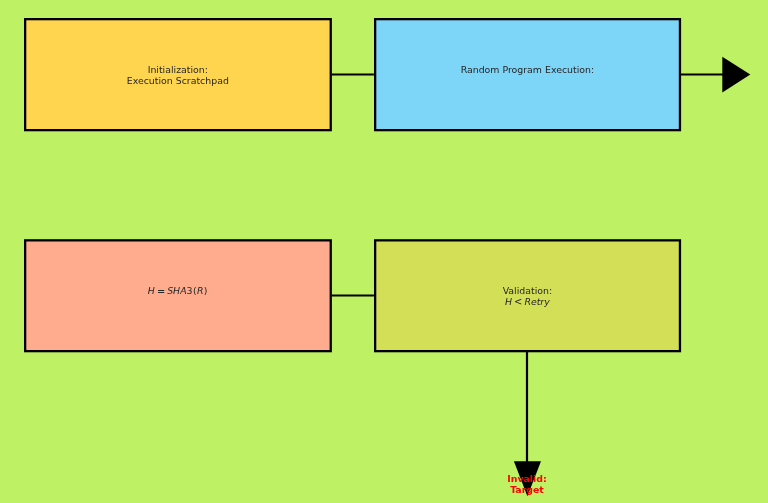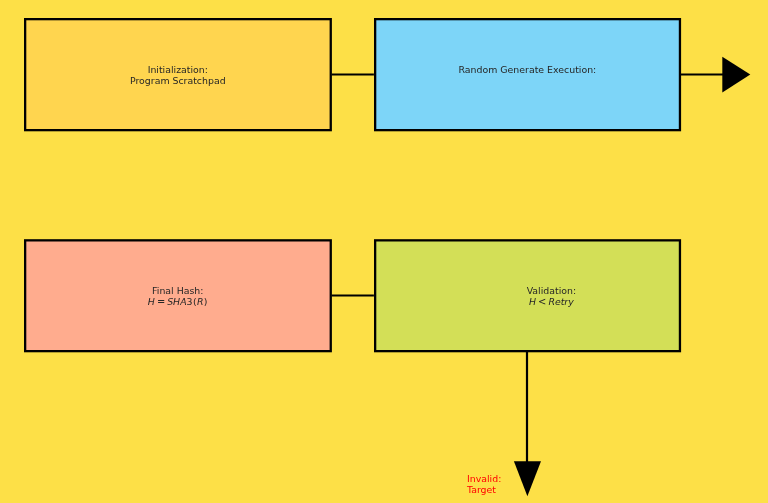--- a/index.html
+++ b/index.html
@@ -1,24 +1,24 @@
 <!DOCTYPE html>
 <html><head>
 <meta charset="utf-8">
 <style>
   html,body{margin:0;padding:0;}
   body{width:768px;height:503px;background:#ffffff;font-family:"DejaVu Sans",sans-serif;overflow:hidden;}
-  #stage{position:relative;width:768px;height:503px;background:#fde047;}
+  #stage{position:relative;width:768px;height:503px;background:#bef264;}
   #shapes{position:absolute;left:0;top:0;width:768px;height:503px;}
   .nodetext{position:absolute;text-align:center;font-size:9.4px;line-height:10.2px;color:#262626;white-space:nowrap;}
   .mathline i{font-style:italic;}
   .mathline .op{padding:0 2.0px;font-style:normal;position:relative;top:0.15px;font-size:9.9px;}
   .mathline .up{font-style:normal;}
   .mathline .paren{font-style:normal;padding:0 0.35px;}
-  .edgelabel{position:absolute;color:#ff0000;font-size:9.4px;line-height:11.1px;text-align:left;white-space:nowrap;}
+  .edgelabel{position:absolute;color:#ff0000;font-size:9.4px;line-height:11.1px;text-align:center;white-space:nowrap;font-weight:bold;}
 </style>
 </head>
 <body>
 
 <div id="stage">
 
   <svg id="shapes" viewBox="0 0 768 503">
     <rect x="25.15" y="19.15" width="305.6" height="111.0" fill="#ffd54f" stroke="#000000" stroke-width="2.3"></rect>
     <rect x="375.15" y="19.15" width="304.8" height="111.0" fill="#7dd5f8" stroke="#000000" stroke-width="2.3"></rect>
     <rect x="25.15" y="240.35" width="305.6" height="110.8" fill="#ffac8e" stroke="#000000" stroke-width="2.3"></rect>
@@ -28,33 +28,32 @@
     <line x1="331.5" y1="295.5" x2="373.9" y2="295.5" stroke="#000000" stroke-width="2.2"></line>
     <line x1="680.7" y1="74.5" x2="723.5" y2="74.5" stroke="#000000" stroke-width="2.2"></line>
     <line x1="527.0" y1="350.9" x2="527.0" y2="462.5" stroke="#000000" stroke-width="2.2"></line>
 
     <polygon points="722.3,56.7 750.3,74.6 722.3,92.5" fill="#000000"></polygon>
     <polygon points="513.9,461.2 541.0,461.2 527.4,496.2" fill="#000000"></polygon>
   </svg>
 
   <div class="nodetext" style="left:24px;top:65.4px;width:307.6px;">
     <div>Initialization:</div>
-    <div>Program Scratchpad</div>
+    <div>Execution Scratchpad</div>
   </div>
 
   <div class="nodetext" style="left:374px;top:65.4px;width:306.8px;">
-    <div>Random Generate Execution:</div>
+    <div>Random Program Execution:</div>
   </div>
 
   <div class="nodetext" style="left:24px;top:286.4px;width:307.6px;">
-    <div>Final Hash:</div>
     <div class="mathline"><i>H</i><span class="op">=</span><i>SHA</i><span class="up">3</span><span class="paren">(</span><i>R</i><span class="paren">)</span></div>
   </div>
 
-  <div class="nodetext" style="left:374px;top:286.4px;width:306.8px;padding-left:24px;">
+  <div class="nodetext" style="left:374px;top:286.4px;width:306.8px;">
     <div>Validation:</div>
     <div class="mathline"><i>H</i><span class="op">&lt;</span><i>Retry</i></div>
   </div>
 
   <div class="edgelabel" style="left:467px;top:473.4px;width:120px;">
     <div>Invalid:</div>
     <div>Target</div>
   </div>
 
 </div>

